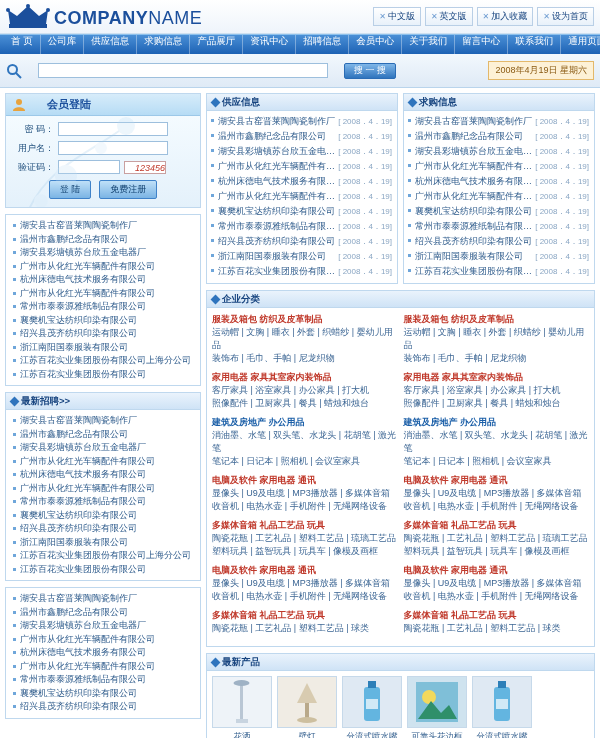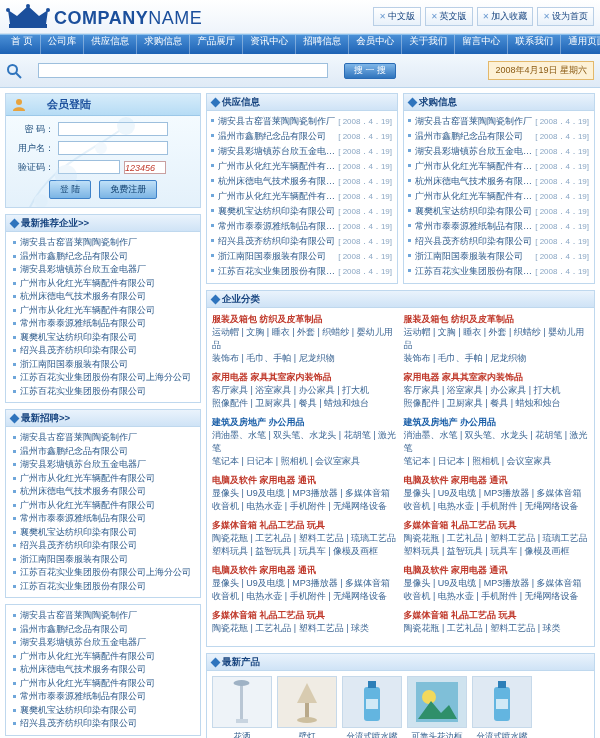--- a/index.html
+++ b/index.html
@@ -119,21 +119,21 @@
   }
   .frm-row { display:flex; align-items:center; margin-bottom:5px; }
   .frm-row label { width: 46px; font-size: 9px; color:#24527f; text-align:right; padding-right:4px;}
   .frm-row input {
     width: 110px; height: 14px; border:1px solid #9dbfdd; background:#fff;
     font-size:9px; padding:0 3px;
   }
   .captcha {
     display:inline-block; width:42px; height:13px; margin-left:4px;
     background:#fff; border:1px solid #c9a0a0; color:#c0392b;
-    font-size:9px; text-align:left; line-height:13px; font-style:italic;
+    font-size:9px; text-align:right; line-height:13px; font-style:italic;
   }
   .btn-row { display:flex; gap:8px; justify-content:center; margin-top:6px;}
   .btn3d {
     border:1px solid #3f82c9; border-radius:2px;
     background: linear-gradient(#bfe0f8,#7bb4e4);
     color:#10406f; font-size:9px; padding:2px 10px;
   }
   
   ul.linklist { list-style:none; margin:0; padding:0; }
   ul.linklist li {
@@ -279,24 +279,20 @@
             <span class="captcha">123456</span>
           </div>
           <div class="btn-row">
             <div class="btn3d">登 陆</div>
             <div class="btn3d">免费注册</div>
           </div>
         </div>
       </div>
 
       <div class="panel">
-        <div class="panel-hd">
-          <span class="hd-dot"></span>
-          <span>最新推荐企业&gt;&gt;</span>
-        </div>
         <div class="panel-bd">
           <ul class="linklist">
             <li>湖安县古窑晋莱陶陶瓷制作厂</li>
             <li>温州市鑫鹏纪念品有限公司</li>
             <li>湖安县彩塘镇苏台欣五金电器厂</li>
             <li>广州市从化红光车辆配件有限公司</li>
             <li>杭州床德电气技术服务有限公司</li>
             <li>广州市从化红光车辆配件有限公司</li>
             <li>常州市泰泰源雅纸制品有限公司</li>
             <li>襄樊机宝达纺织印染有限公司</li>

